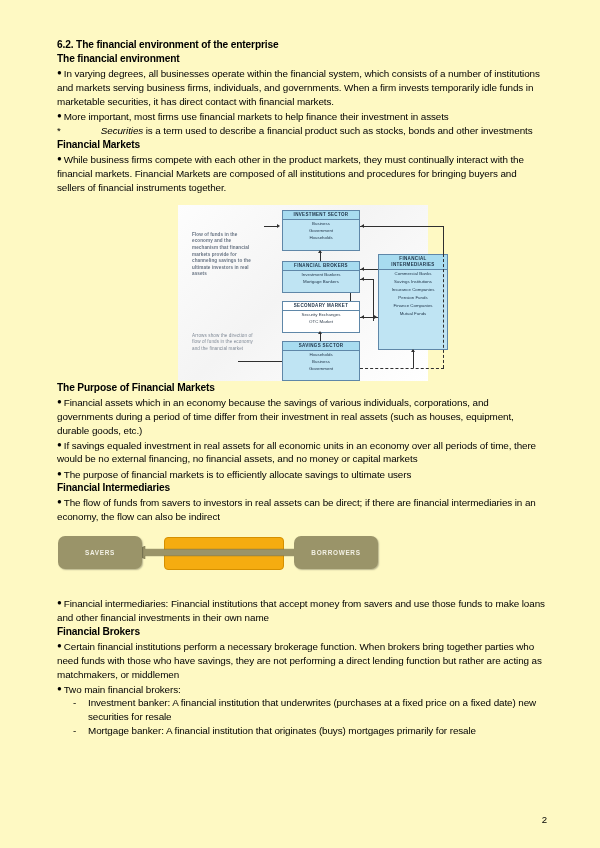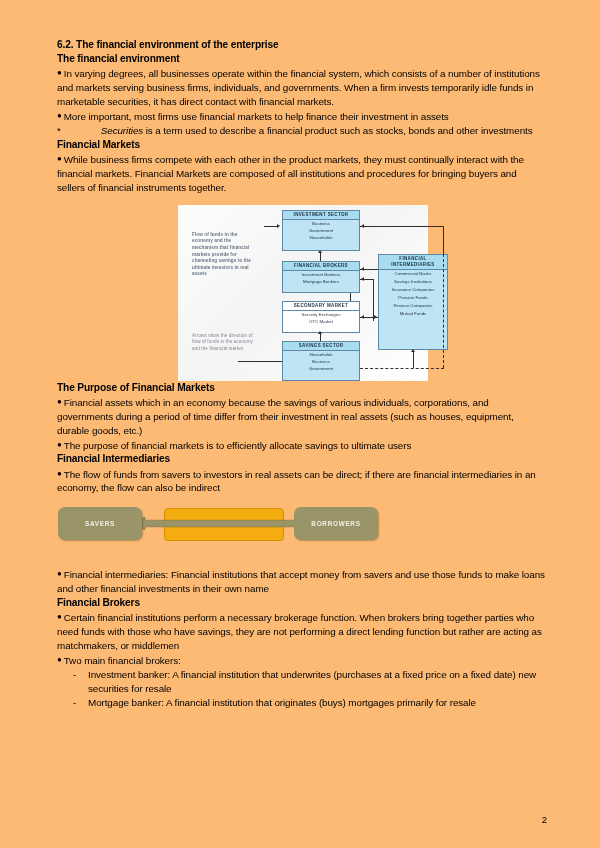--- a/index.html
+++ b/index.html
@@ -13,21 +13,21 @@
     position: relative;
     font-family: "Liberation Sans", sans-serif;
     color: #000000;
     overflow: hidden;
   }
   .page {
     position: absolute;
     left: 0; top: 0;
     width: 600px;
     height: 848px;
-    background: #fdba74;
+    background: #fef9c3;
   }
   .content {
     position: absolute;
     left: 57px;
     top: 38px;
     width: 490px;
   }
 
   h2.sec-title, h3.sub-title {
     font-size: 10.2px;
@@ -279,20 +279,21 @@
       <div class="fof-dash-h" style="left:182px; top:163px; width:84px;"></div>
       <div class="fof-dash-v" style="left:265px; top:49px; height:114px;"></div>
 
       <div class="fof-line fof-h" style="left:60px; top:156px; width:44px;"></div>
 
       <div class="fof-line fof-v" style="left:172px; top:88px; height:8px;"></div>
     </div>
 
     <h3 class="sub-title spacer-head">The Purpose of Financial Markets</h3>
     <p class="para"><span class="bullet-dot">●</span><span>Financial assets which in an economy because the savings of various individuals, corporations, and governments during a period of time differ from their investment in real assets (such as houses, equipment, durable goods, etc.)</span></p>
+    <p class="para"><span class="bullet-dot">●</span><span>If savings equaled investment in real assets for all economic units in an economy over all periods of time, there would be no external financing, no financial assets, and no money or capital markets</span></p>
     <p class="para"><span class="bullet-dot">●</span><span>The purpose of financial markets is to efficiently allocate savings to ultimate users</span></p>
 
     <h3 class="sub-title spacer-head">Financial Intermediaries</h3>
     <p class="para"><span class="bullet-dot">●</span><span>The flow of funds from savers to investors in real assets can be direct; if there are financial intermediaries in an economy, the flow can also be indirect</span></p>
 
     <div class="figure-sb">
       <div class="sb-orange"></div>
       <svg class="sb-arrow" viewBox="0 0 176 13" preserveAspectRatio="none">
         <polygon points="0,6.5 13,0 13,3.2 163,3.2 163,0 176,6.5 163,13 163,9.8 13,9.8 13,13" fill="#9a9469" stroke="#6f6a46" stroke-width="0.5"></polygon>
       </svg>

